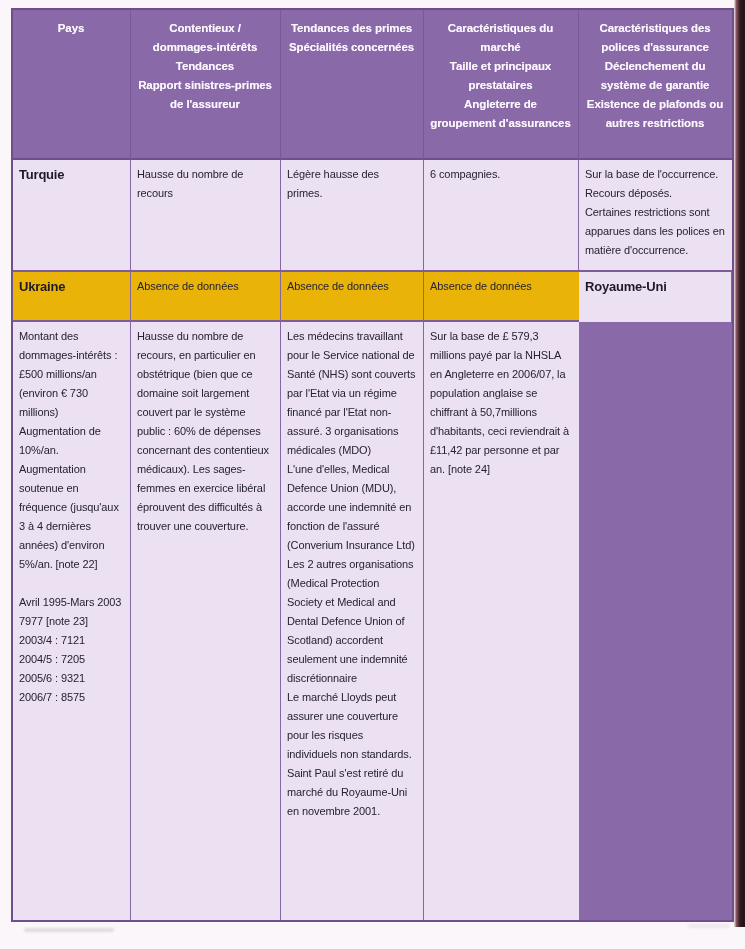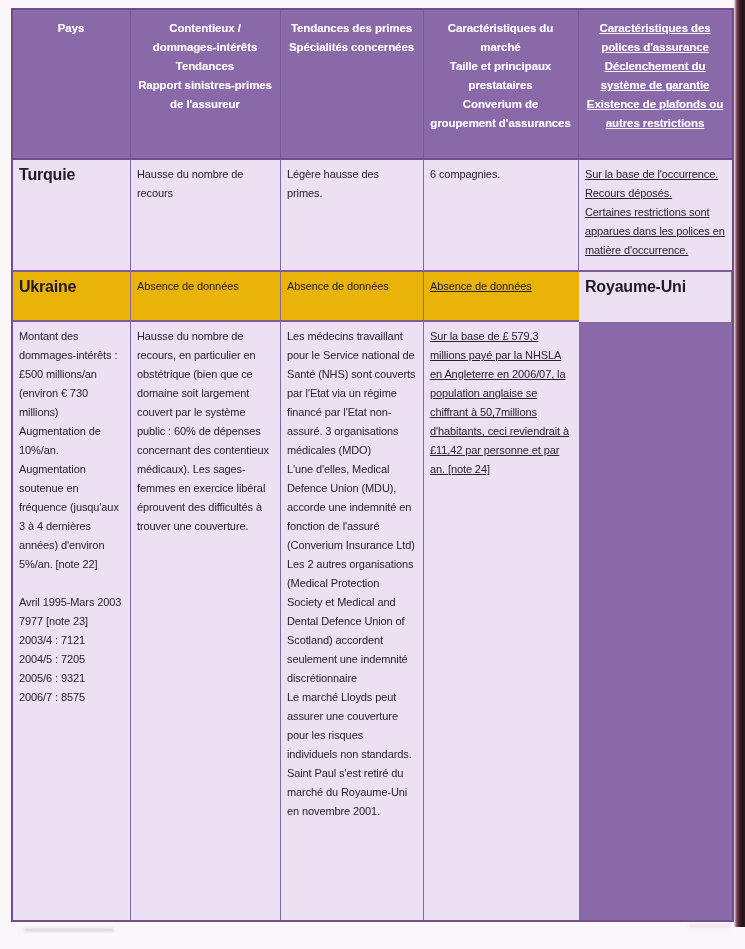--- a/index.html
+++ b/index.html
@@ -34,39 +34,39 @@
     border-bottom: 2px solid #7d5c99;
     padding: 5px 7px 4px 6px;
     font-size: 11px;
     line-height: 19px;
     letter-spacing: -0.1px;
     color: #262230;
     white-space: pre-line;
     overflow: hidden;
     box-sizing: border-box;
   }
-  .cell.last-col { border-right: none; text-decoration: underline; }
+  .cell.last-col { border-right: none; }
   .cell.last-row { border-bottom: none; }
   .hdr {
     background: #8a69a9;
     color: #fbf7fd;
     font-weight: bold;
     text-align: center;
     font-size: 11.5px;
     line-height: 19px;
     padding-top: 9px;
     border-right: 1px solid #79589a;
     border-bottom: 2px solid #6f4e8c;
     text-shadow: 0 0 0.5px rgba(255,255,255,0.6);
   }
   .row-a { background: #ece1f3; }
   .row-b { background: #eab308; }
   .pays {
     font-weight: bold;
-    font-size: 16px;
+    font-size: 13px;
     color: #1f1b26;
     letter-spacing: -0.2px;
   }
   .scan-edge {
     position: absolute;
     top: 0;
     right: 0;
     width: 11px;
     height: 927px;
     background: linear-gradient(to right,
@@ -105,21 +105,21 @@
   <div class="grid">
 
     <div class="cell hdr">Pays</div>
     <div class="cell hdr">Contentieux / dommages-intérêts
 Tendances
 Rapport sinistres-primes de l'assureur</div>
     <div class="cell hdr">Tendances des primes
 Spécialités concernées</div>
     <div class="cell hdr">Caractéristiques du marché
 Taille et principaux prestataires
-Converium de groupement d'assurances</div>
+Angleterre de groupement d'assurances</div>
     <div class="cell hdr last-col">Caractéristiques des polices d'assurance
 Déclenchement du système de garantie
 Existence de plafonds ou autres restrictions</div>
 
     <div class="cell row-a pays">Turquie</div>
     <div class="cell row-a">Hausse du nombre de recours</div>
     <div class="cell row-a">Légère hausse des primes.</div>
     <div class="cell row-a">6 compagnies.</div>
     <div class="cell row-a last-col">Sur la base de l'occurrence.
 Recours déposés.

